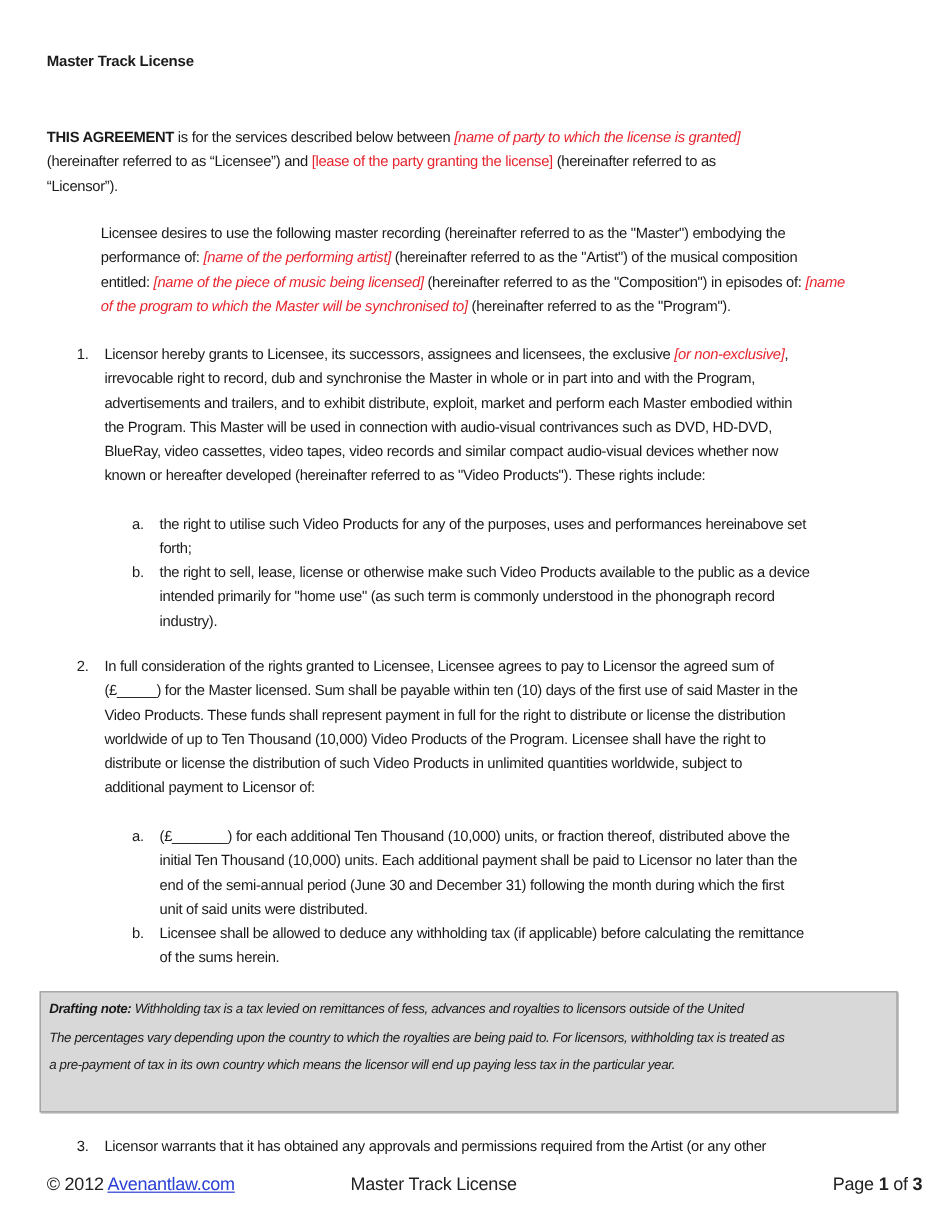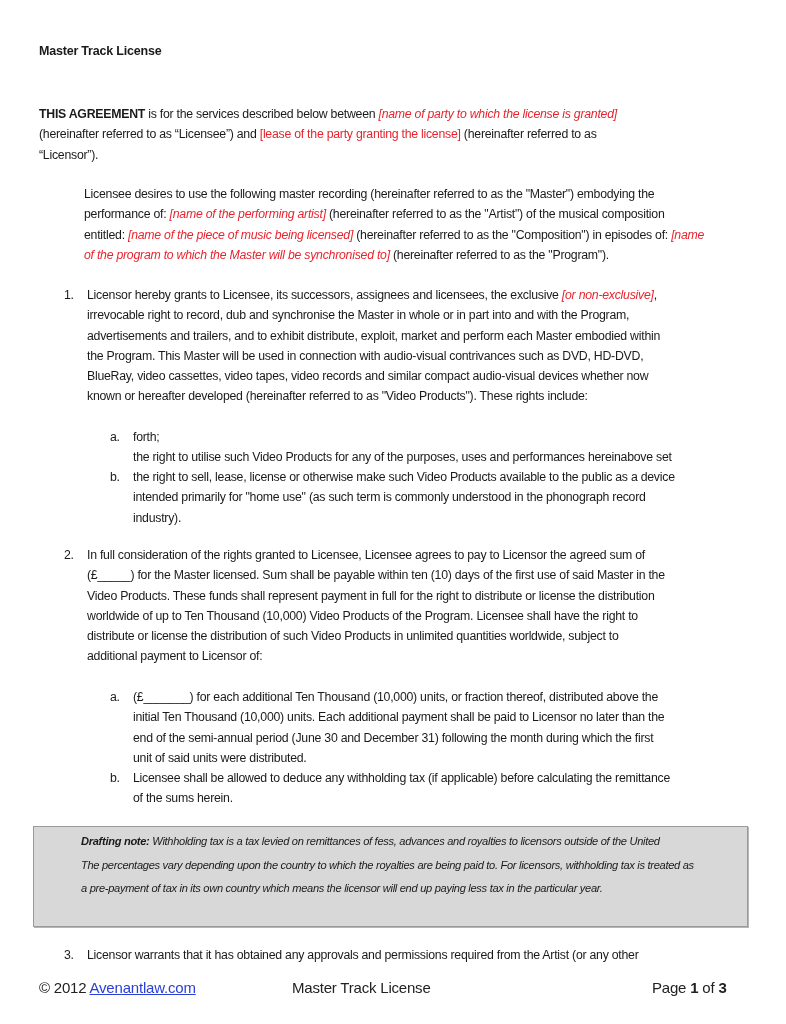--- a/index.html
+++ b/index.html
@@ -28,21 +28,20 @@
     .note {
       position: absolute; left: 33px; top: 826px; width: 715px; height: 101px;
       background: #d8d8d8; border: 1px solid #9a9a9a;
       box-shadow: 1px 1px 0 #b5b5b5;
       box-sizing: border-box;
     }
     .note-text {
       position: absolute; left: 7px; top: 3px; width: 705px;
       font-size: 11.1px; line-height: 23.5px; font-style: italic; letter-spacing: -0.3px;
       color: #1a1a1a;
-      margin-left: 40px;
     }
     .footer {
       position: absolute; top: 979px; font-size: 15px; color: #222;
       letter-spacing: -0.2px;
     }
     .link { color: #2a3fd4; text-decoration: underline; }
   </style>
 </head>
 <body>
 
@@ -71,22 +70,22 @@
       <div>advertisements and trailers, and to exhibit distribute, exploit, market and perform each Master embodied within</div>
       <div>the Program. This Master will be used in connection with audio-visual contrivances such as DVD, HD-DVD,</div>
       <div>BlueRay, video cassettes, video tapes, video records and similar compact audio-visual devices whether now</div>
       <div>known or hereafter developed (hereinafter referred to as "Video Products"). These rights include:</div>
     </div>
   </div>
 
   <div class="item" style="left:0; top:427px; width:786px;">
     <span class="num" style="left:110px;">a.</span>
     <div class="txt" style="left:133px; width:620px;">
+      <div>the right to utilise such Video Products for any of the purposes, uses and performances hereinabove set</div>
       <div>forth;</div>
-      <div>the right to utilise such Video Products for any of the purposes, uses and performances hereinabove set</div>
     </div>
   </div>
   <div class="item" style="left:0; top:467px; width:786px;">
     <span class="num" style="left:110px;">b.</span>
     <div class="txt" style="left:133px; width:620px;">
       <div>the right to sell, lease, license or otherwise make such Video Products available to the public as a device</div>
       <div>intended primarily for "home use" (as such term is commonly understood in the phonograph record</div>
       <div>industry).</div>
     </div>
   </div>
@@ -132,17 +131,17 @@
     <span class="num" style="left:64px;">3.</span>
     <div class="txt" style="left:87px; width:670px;">
       <div>Licensor warrants that it has obtained any approvals and permissions required from the Artist (or any other</div>
     </div>
   </div>
 
   <div class="footer" style="left:39px;">
     <span>© 2012 </span><a class="link">Avenantlaw.com</a>
   </div>
   <div class="footer" style="left:292px;">Master Track License</div>
-  <div class="footer" style="left:612px;padding-left:40px;">
+  <div class="footer" style="left:654px;padding-left:40px;">
     <span>Page </span><span class="b">1</span><span> of </span><span class="b">3</span>
   </div>
 
 </div>
 
 </body></html>

